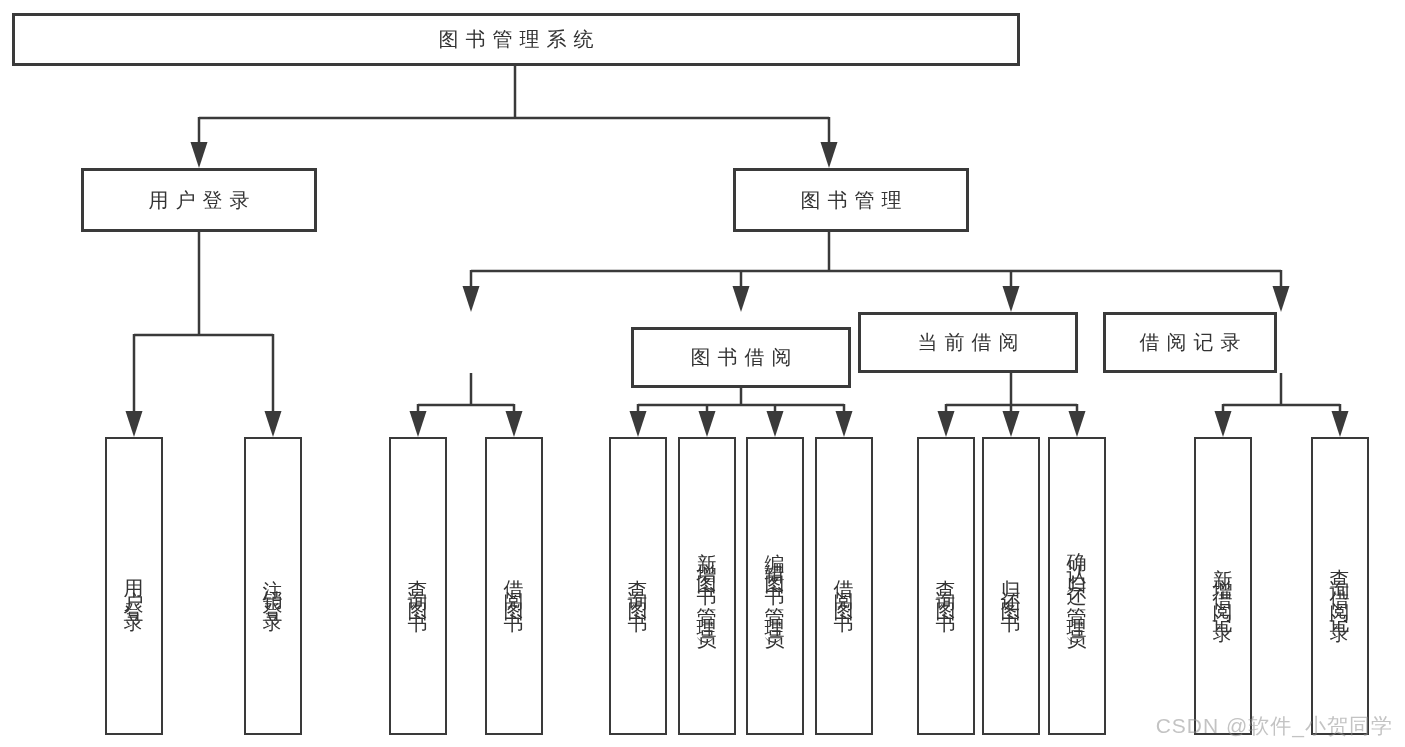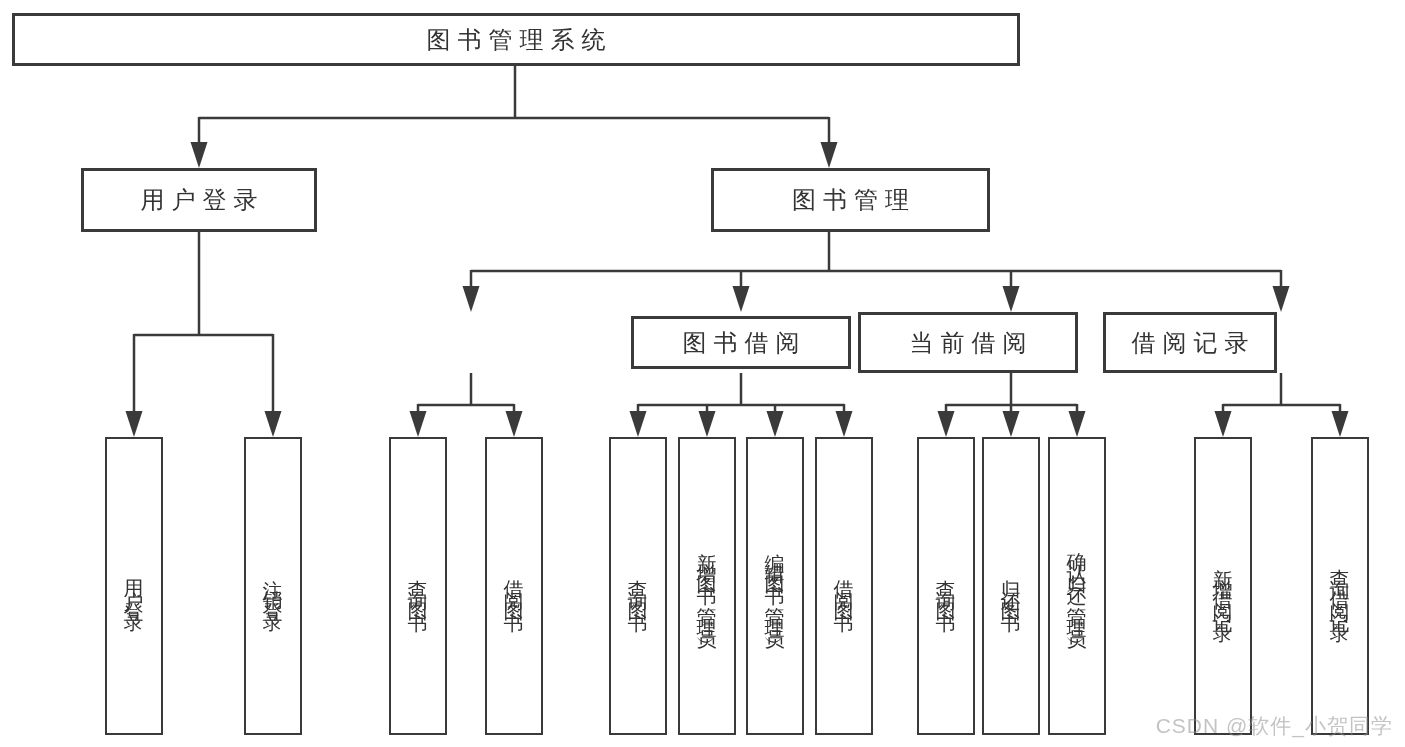--- a/index.html
+++ b/index.html
@@ -18,21 +18,21 @@
   svg.connectors{
     position:absolute;left:0;top:0;width:1405px;height:747px;
     z-index:1;
   }
   .hbox{
     position:absolute;
     box-sizing:border-box;
     background:#fff;
     border:3px solid var(--line);
     display:flex;align-items:center;justify-content:center;
-    font-size:24px;letter-spacing:7px;text-indent:7px;
+    font-size:20px;letter-spacing:7px;text-indent:7px;
     color:var(--text);
     z-index:2;
   }
   .vbox{
     position:absolute;
     top:437px;width:58px;height:298px;
     box-sizing:border-box;
     background:#fff;
     border:2px solid var(--line);
     display:flex;align-items:center;justify-content:center;
@@ -117,25 +117,25 @@
       <polygon points="1331.5,411 1348.5,411 1340,437" fill="#3a3a3a"></polygon>
     </svg>
 
   <div class="hbox" style="left:12px;top:13px;width:1008px;height:53px">
     <span>图书管理系统</span>
   </div>
 
   <div class="hbox" style="left:81px;top:168px;width:236px;height:64px">
     <span>用户登录</span>
   </div>
-  <div class="hbox" style="left:711px;top:168px;width:279px;height:64px">
+  <div class="hbox" style="left:733px;top:168px;width:236px;height:64px">
     <span>图书管理</span>
   </div>
 
-  <div class="hbox" style="left:631px;top:316px;width:220px;height:53px">
+  <div class="hbox" style="left:631px;top:327px;width:220px;height:61px">
     <span>图书借阅</span>
   </div>
   <div class="hbox" style="left:858px;top:312px;width:220px;height:61px">
     <span>当前借阅</span>
   </div>
   <div class="hbox" style="left:1103px;top:312px;width:174px;height:61px">
     <span>借阅记录</span>
   </div>
 
   <div class="vbox" style="left:105px">

